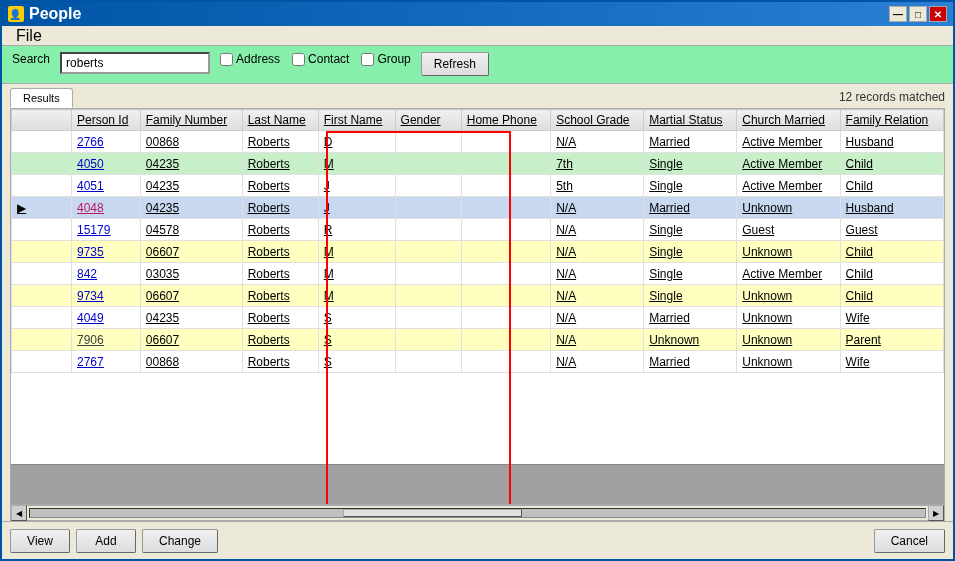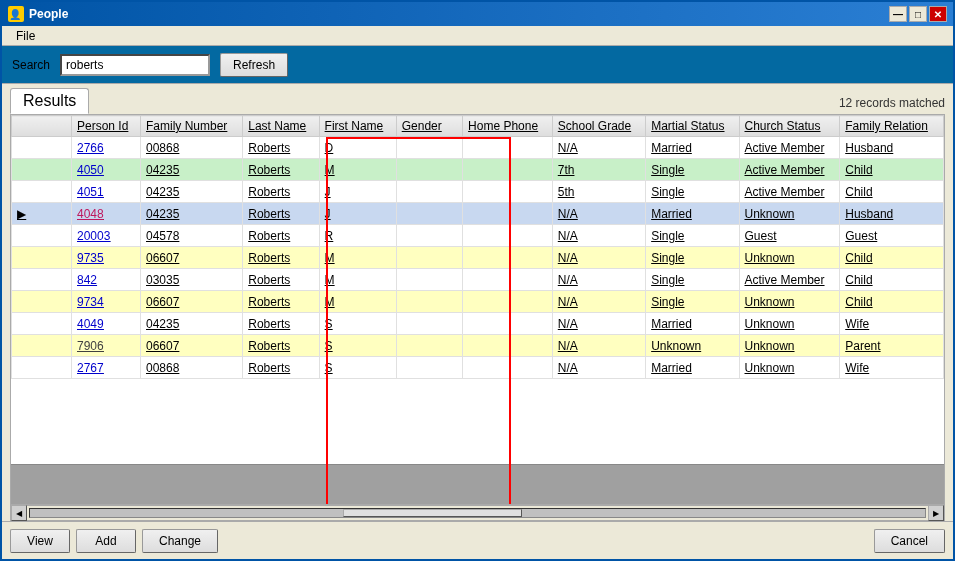--- a/index.html
+++ b/index.html
@@ -43,21 +43,21 @@
       height: 16px;
       background: #ffcc00;
       border-radius: 2px;
       display: flex;
       align-items: center;
       justify-content: center;
       font-size: 10px;
     }
 
     .title-text {
-      font-size: 12px;
+      font-size: 16px;
       font-weight: bold;
     }
 
     .title-buttons {
       display: flex;
       gap: 2px;
     }
 
     .title-btn {
       width: 18px;
@@ -82,28 +82,28 @@
       border-bottom: 1px solid #aaa;
       height: 20px;
       display: flex;
       align-items: center;
       flex-shrink: 0;
     }
 
     .menu-item {
       padding: 1px 6px;
       cursor: pointer;
-      font-size: 12px;
+      font-size: 16px;
     }
 
     .toolbar {
-      background: #0369a1;
+      background: #86efac;
       padding: 6px 10px;
       display: flex;
-      align-items: center;
+      align-items: flex-start;
       gap: 10px;
       border-bottom: 1px solid #aaa;
       height: 38px;
       flex-shrink: 0;
     }
 
     .toolbar-label {
       font-size: 12px;
     }
 
@@ -143,21 +143,21 @@
       font-size: 12px;
       height: 24px;
       border-radius: 2px;
     }
 
     .tab {
       padding: 3px 12px;
       border: 1px solid #aaa;
       border-bottom: none;
       cursor: pointer;
-      font-size: 16px;
+      font-size: 11px;
       background: #ddd;
       margin-right: 2px;
       border-radius: 3px 3px 0 0;
     }
 
     .tab.active {
       background: white;
       border-bottom: 1px solid white;
       position: relative;
       z-index: 2;
@@ -248,20 +248,34 @@
     </div>
   </div>
 
   <div class="menu-bar">
     <span class="menu-item">File</span>
   </div>
 
   <div class="toolbar">
     <span class="toolbar-label">Search</span>
     <input type="text" class="search-input" value="roberts" style="">
+    <div class="checkbox-group">
+      <div class="checkbox-item">
+        <input type="checkbox" style="">
+        <label>Address</label>
+      </div>
+      <div class="checkbox-item">
+        <input type="checkbox" style="">
+        <label>Contact</label>
+      </div>
+      <div class="checkbox-item">
+        <input type="checkbox" style="">
+        <label>Group</label>
+      </div>
+    </div>
     <button class="refresh-btn">Refresh</button>
   </div>
 
   <div style="display:flex; align-items:flex-end; padding: 4px 8px 0; background:#ece9d8;">
     <div class="tab active">Results</div>
     <span class="records-info">12 records matched</span>
   </div>
 
   <div style="flex:1; overflow:hidden; margin:0 8px 0 8px; border:1px solid #aaa; background:white; display:flex; flex-direction:column; position:relative;">
     <div style="flex:1; overflow:auto;">
@@ -270,21 +284,21 @@
           <tr>
             <th style="width:20px;"></th>
             <th>Person Id</th>
             <th>Family Number</th>
             <th>Last Name</th>
             <th>First Name</th>
             <th>Gender</th>
             <th>Home Phone</th>
             <th>School Grade</th>
             <th>Martial Status</th>
-            <th>Church Status</th>
+            <th>Church Married</th>
             <th>Family Relation</th>
           </tr>
         </thead>
         <tbody id="table-body">
         <tr>
               <td></td>
               <td style="color: rgb(0, 0, 204); text-decoration: underline; cursor: pointer;">2766</td>
               <td>00868</td>
               <td>Roberts</td>
               <td>D</td>
@@ -329,21 +343,21 @@
               <td>J</td>
               <td></td>
               <td></td>
               <td>N/A</td>
               <td>Married</td>
               <td>Unknown</td>
               <td>Husband</td>
             </tr>
             <tr>
               <td></td>
-              <td style="color: rgb(0, 0, 204); text-decoration: underline; cursor: pointer;">20003</td>
+              <td style="color: rgb(0, 0, 204); text-decoration: underline; cursor: pointer;">15179</td>
               <td>04578</td>
               <td>Roberts</td>
               <td>R</td>
               <td></td>
               <td></td>
               <td>N/A</td>
               <td>Single</td>
               <td>Guest</td>
               <td>Guest</td>
             </tr>

